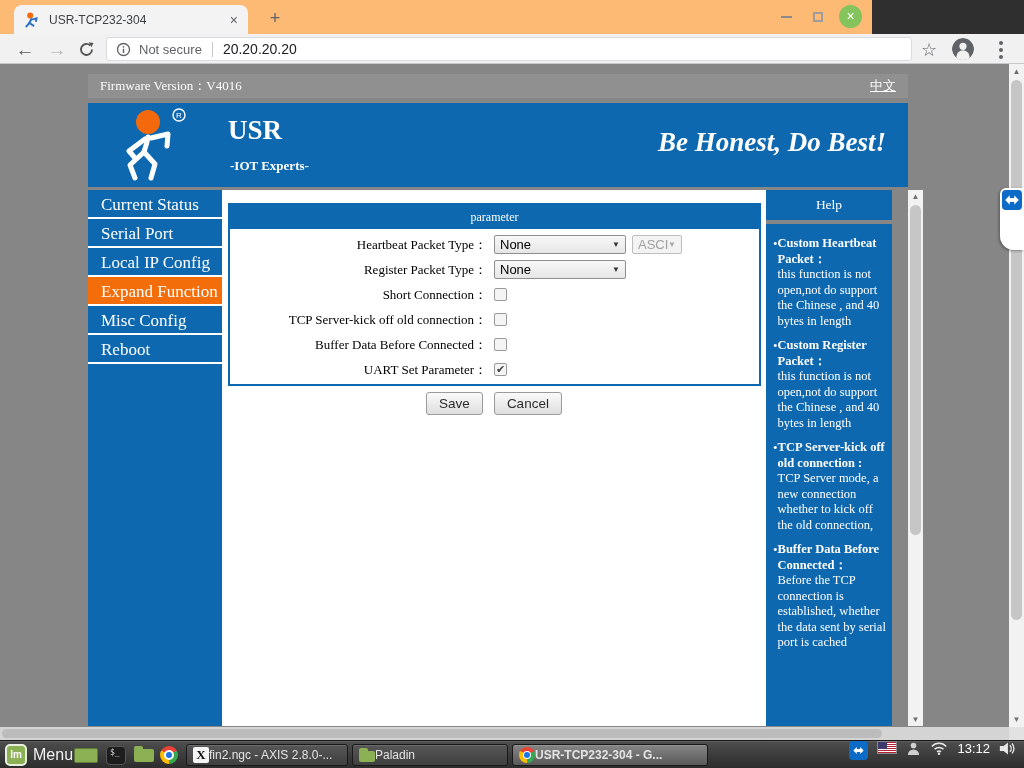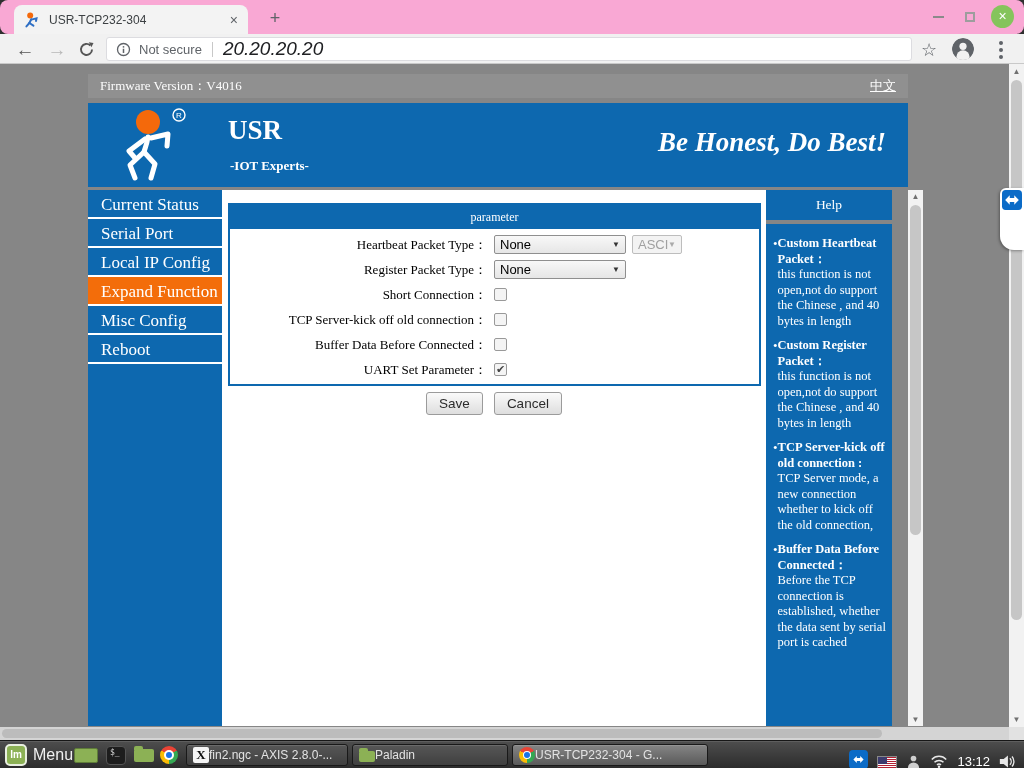--- a/index.html
+++ b/index.html
@@ -1,40 +1,40 @@
 <!DOCTYPE html>
 <html><head>
 <meta charset="utf-8">
 <style>
   * { margin:0; padding:0; box-sizing:border-box; }
   body { font-family:"Liberation Sans",sans-serif; }
   .screen { position:relative; width:1024px; height:768px; background:#2f2f2f; overflow:hidden; }
 
   
-  .tabstrip { position:absolute; left:0; top:0; width:1024px; height:34px; background:#f9a8d4;border-radius:8px; }
+  .tabstrip { position:absolute; left:0; top:0; width:872px; height:34px; background:#fdba74; }
   .tab { position:absolute; left:14px; top:5px; width:234px; height:29px; background:#f3f3f3;
          border-radius:8px 8px 0 0; display:flex; align-items:center; padding:0 10px; }
   .tab-title { flex:1; margin-left:9px; font-size:12px; color:#3c4043; white-space:nowrap; overflow:hidden; }
   .tab-close { color:#5f6368; font-size:14px; cursor:default; }
   .newtab { position:absolute; left:262px; top:6px; width:26px; height:24px; text-align:center;
             font-size:18px; line-height:24px; color:#5f6368; }
   .wc-min { position:absolute; right:80px; top:16px; width:11px; height:2px; background:#8a8a8a; }
   .wc-restore { position:absolute; right:49px; top:12px; width:10px; height:10px; border:2px solid #9d9d9d; }
   .wc-close { position:absolute; right:10px; top:5px; width:23px; height:23px; border-radius:50%;
               background:#85c45c; color:#fff; text-align:center; line-height:22px; font-size:14px; }
   .urlrow { position:absolute; left:0; top:34px; width:1024px; height:30px; background:#f1f1f1;
             border-bottom:1px solid #c9c9c9; }
   .navbtn { position:absolute; top:2px; font-size:19px; color:#555; width:26px; text-align:center; line-height:28px;}
   .navbtn.fwd { color:#b7b7b7; }
   .reload-svg { position:absolute; left:78px; top:7px; }
   .omnibox { position:absolute; left:106px; top:3px; width:806px; height:24px; background:#fff;
              border:1px solid #dcdce0; border-radius:3px; display:flex; align-items:center; }
   .ob-sec { margin-left:8px; font-size:13px; color:#5f6368; }
   .ob-div { width:1px; height:15px; background:#c8c8c8; margin:0 10px; }
-  .ob-url { font-size:19px; color:#202124;font-style:italic; }
+  .ob-url { font-size:14px; color:#202124; }
   .star { position:absolute; left:921px; top:3px; font-size:18px; color:#5f6368; line-height:26px;}
   .avatar { position:absolute; left:952px; top:4px; }
   .dots3 { position:absolute; left:999px; top:7px; width:4px; }
   .dots3 i { display:block; width:4px; height:4px; border-radius:50%; background:#5f6368; margin-bottom:3px; }
 
   
   .viewport { position:absolute; left:0; top:64px; width:1024px; height:676px; background:#868686; overflow:hidden; }
   .firmbar { position:absolute; left:88px; top:10px; width:820px; height:24px; background:#909090;
              display:flex; align-items:center; font-family:"Liberation Serif",serif; font-size:13px; color:#fdfdfd; }
   .firm-label { margin-left:12px; flex:1; }
@@ -119,24 +119,24 @@
   .chrome::before { content:""; position:absolute; left:22%; top:22%; width:56%; height:56%;
                     border-radius:50%; background:#fff; }
   .chrome::after { content:""; position:absolute; left:31%; top:31%; width:38%; height:38%;
                    border-radius:50%; background:#1a73e8; }
   .chrome.small { width:16px; height:16px; }
   .icon-chrome { left:160px; }
   .taskbtn { position:absolute; top:3px; height:22px; border:1px solid #191919; border-radius:3px;
              background:rgba(255,255,255,.08); display:flex; align-items:center; padding:0 6px;
              color:#e3e3e3; font-size:12px; box-shadow:inset 0 1px 0 rgba(255,255,255,.12); }
   .taskbtn .tlabel { white-space:nowrap; overflow:hidden; text-overflow:ellipsis;text-align:center; }
-  .taskbtn.active { background:linear-gradient(#858585,#5a5a5a); }
+  .taskbtn.active { background:linear-gradient(#858585,#5a5a5a);font-weight:bold; }
   .xapp { width:16px; height:16px; background:#f5f5f5; border-radius:2px; color:#111; text-align:center;
           font-family:"Liberation Serif",serif; font-weight:bold; font-size:13px; line-height:16px; }
-  .tray { position:absolute; right:0; top:0; height:28px; display:flex; align-items:flex-end; gap:9px; padding-right:8px; }
+  .tray { position:absolute; right:0; top:0; height:28px; display:flex; align-items:flex-start; gap:9px; padding-right:8px; }
   .tvicon { width:19px; height:19px; background:#0b6bc7; border-radius:4px; display:flex; align-items:center; justify-content:center; }
   .usflag { position:relative; width:20px; height:13px;
             background:repeating-linear-gradient(180deg,#b22234 0 1px,#fff 1px 2px); border:0.5px solid #888; }
   .usflag::before { content:""; position:absolute; left:0; top:0; width:9px; height:7px; background:#3c3b6e; }
   .clock { color:#fff; font-size:13px; }
 </style>
 </head>
 <body>
 
 <div class="screen">

